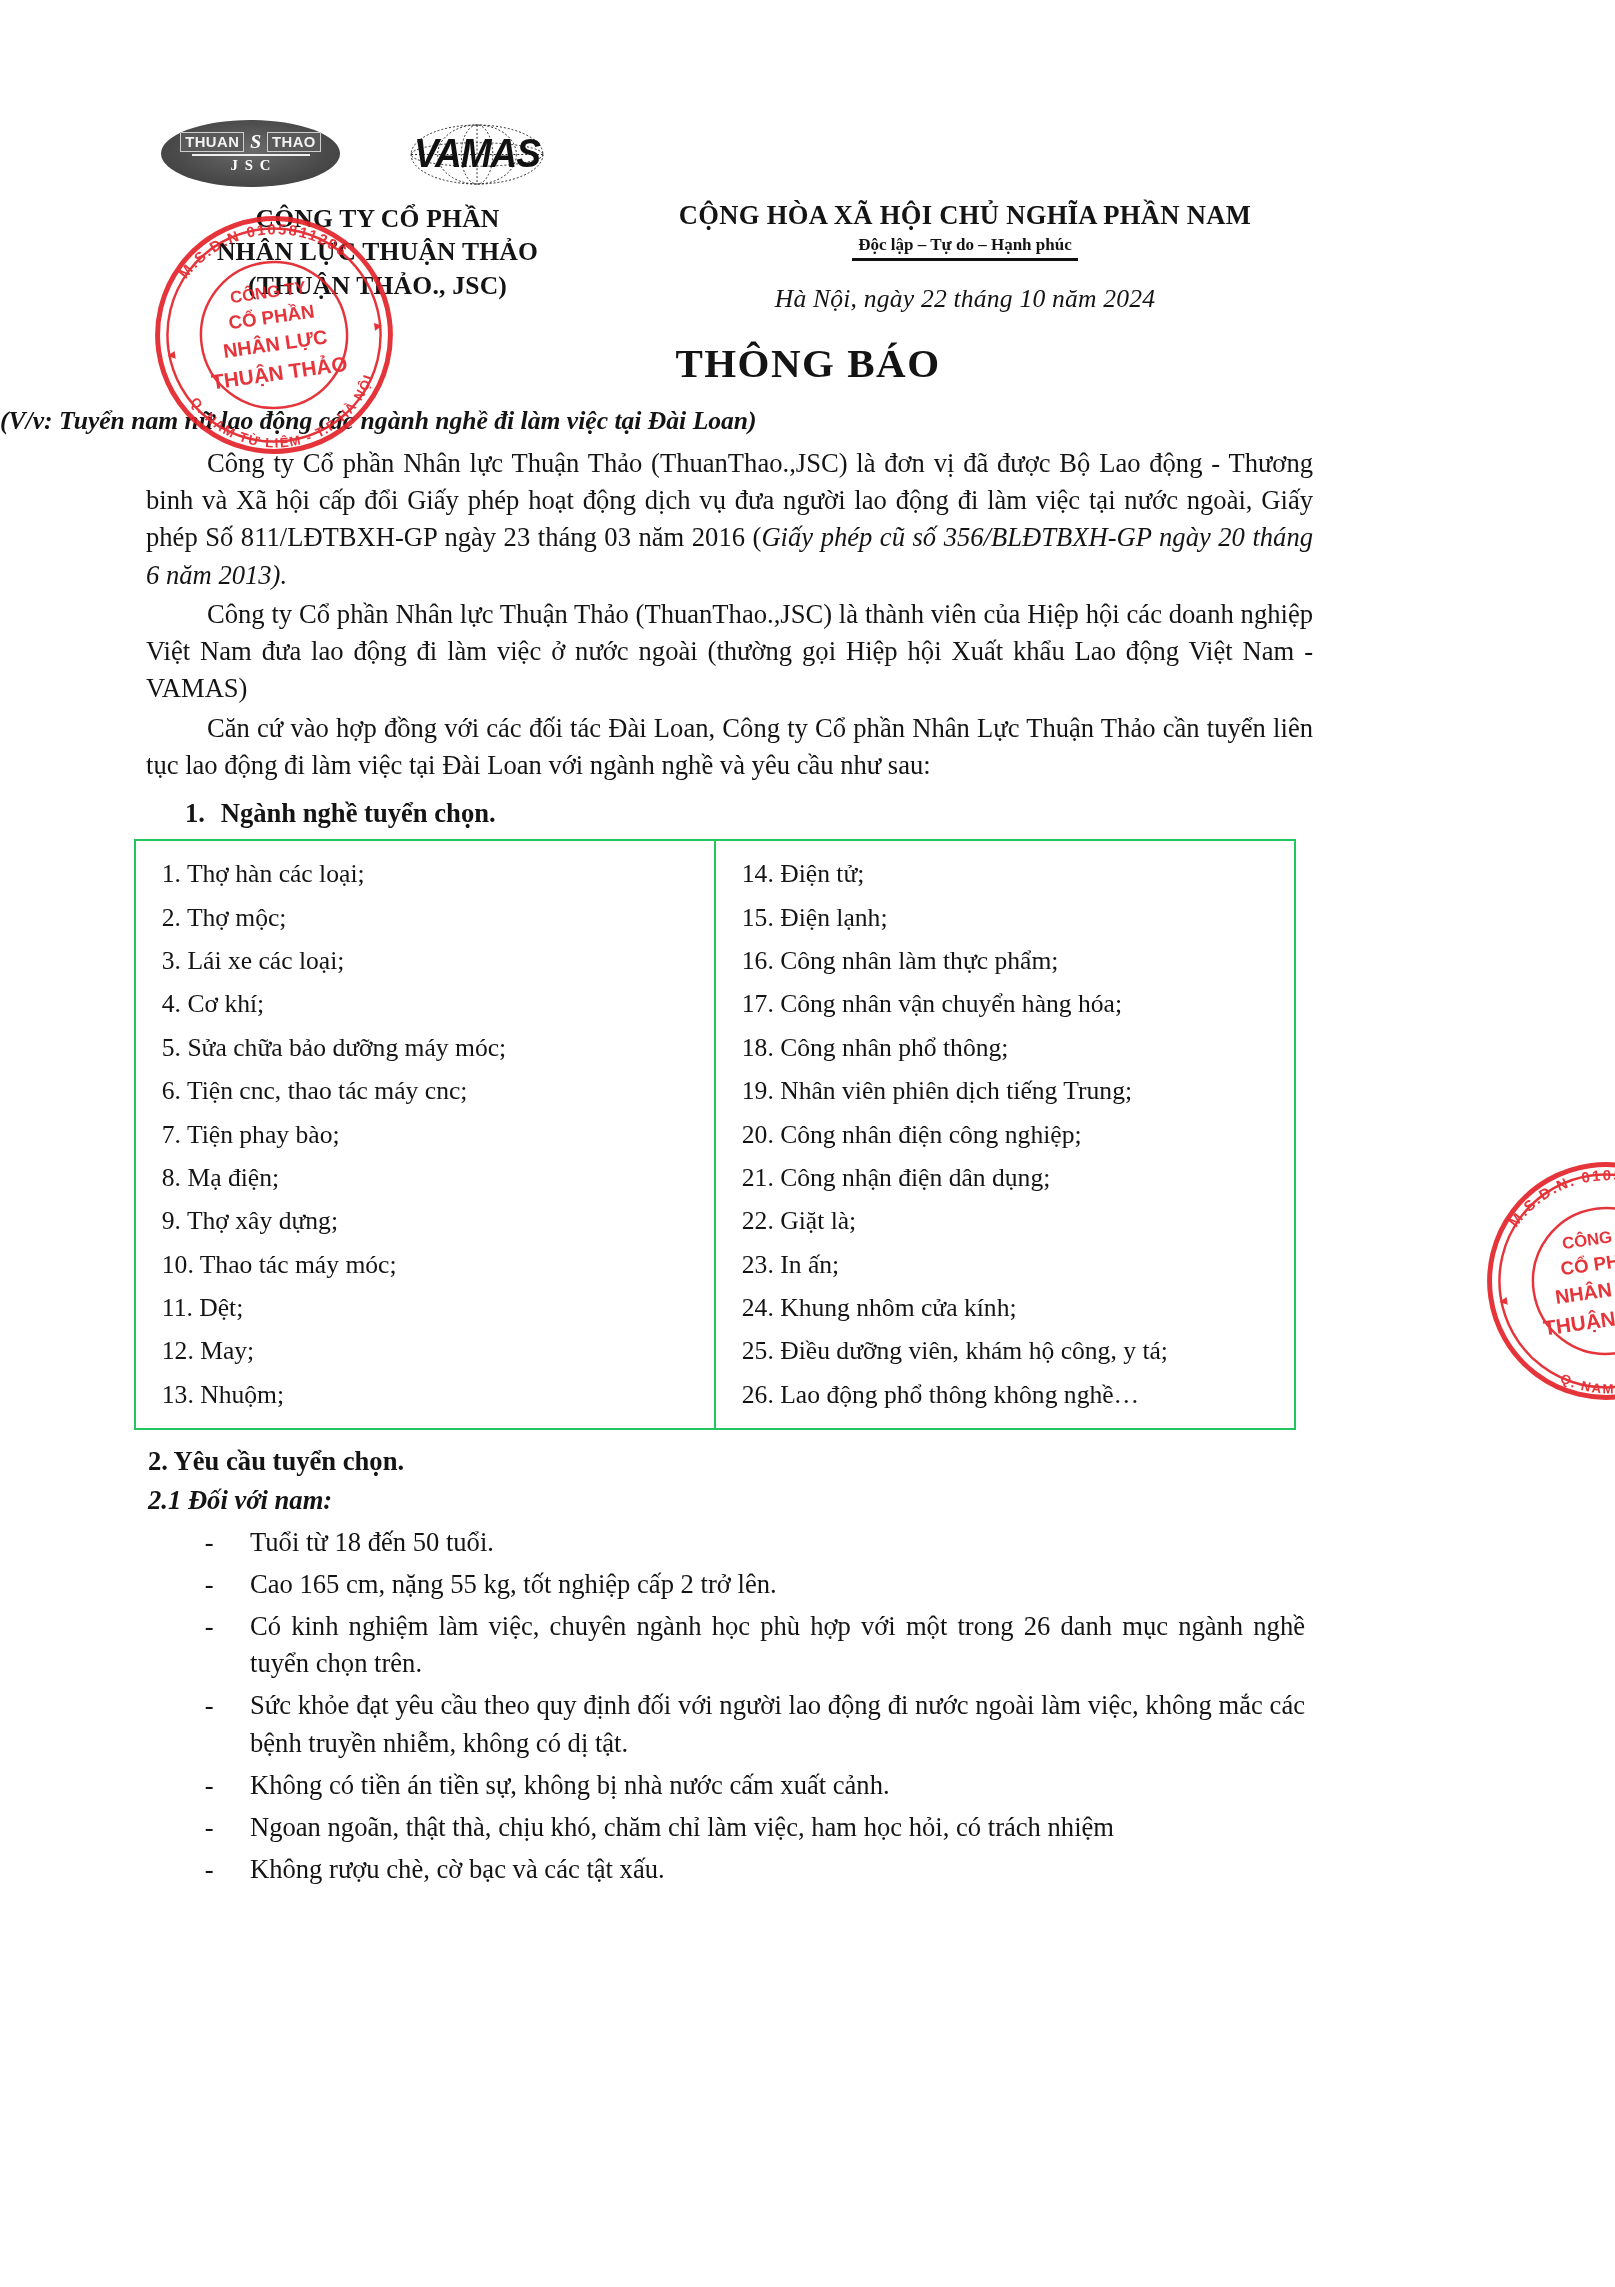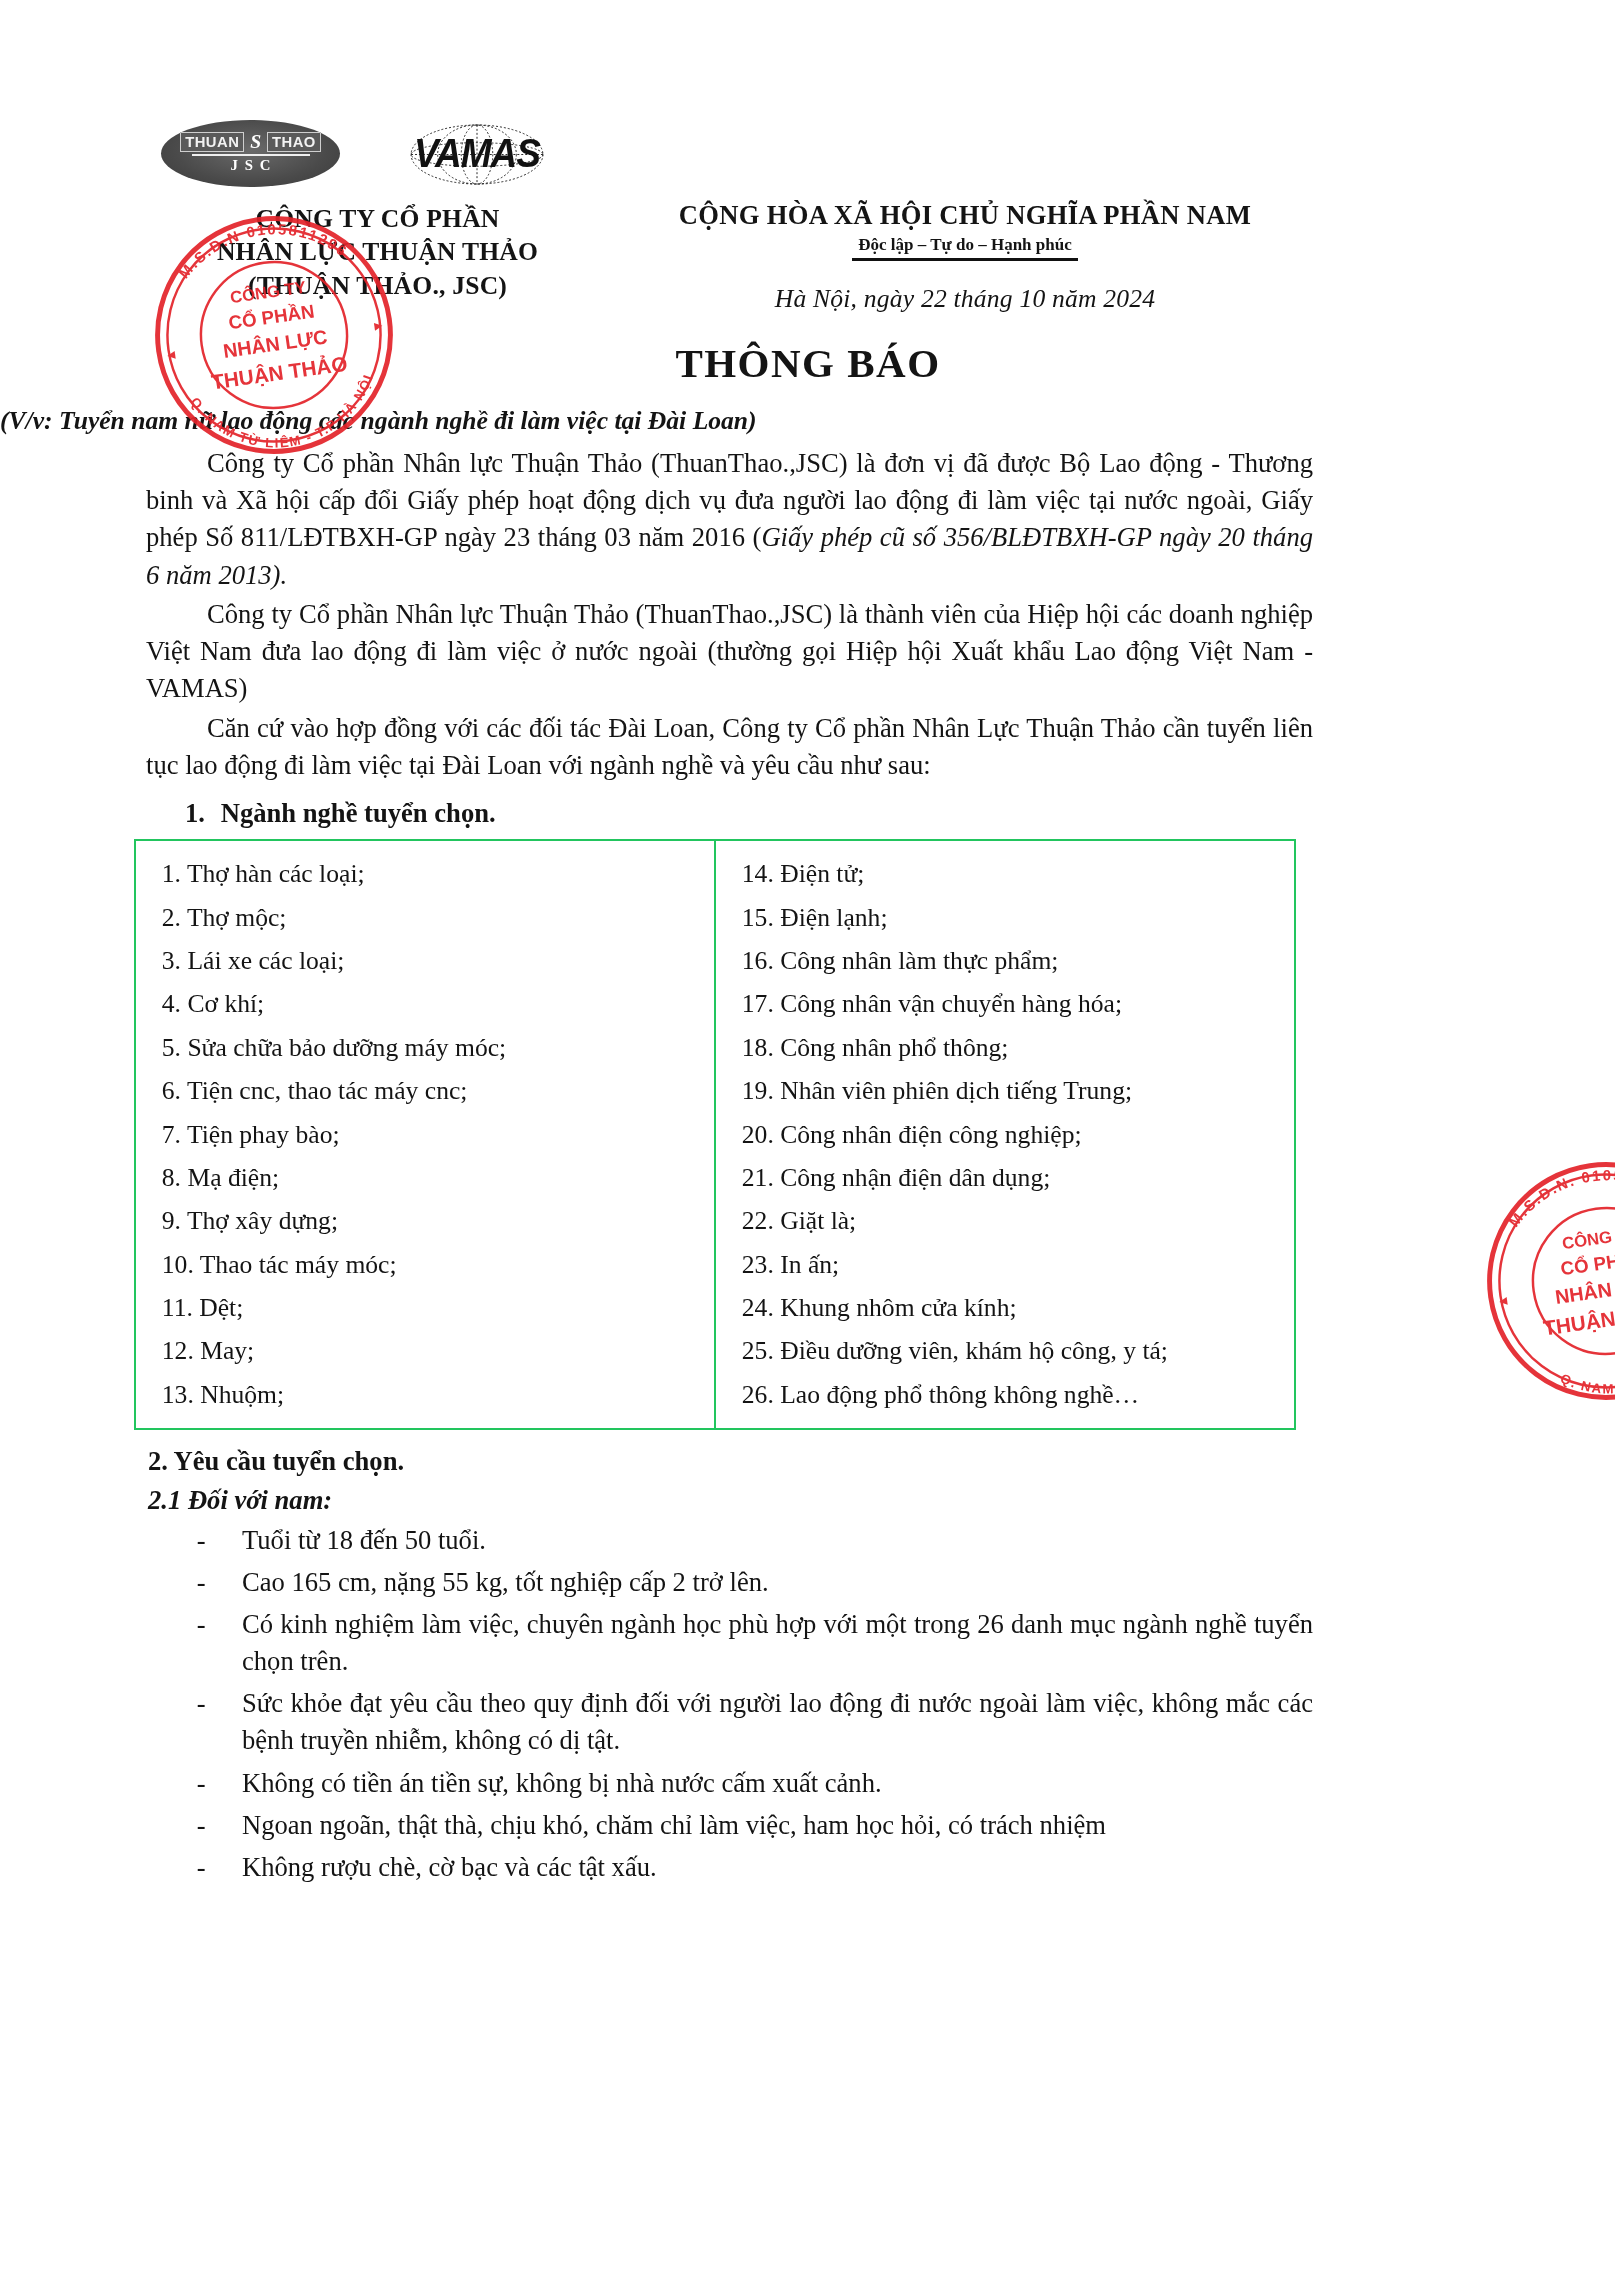--- a/index.html
+++ b/index.html
@@ -219,21 +219,21 @@
     font-size: 26.6px;
     font-weight: bold;
     margin: 15.8px 0 7.9px 2px;
   }
   .req-sub {
     font-size: 26.6px;
     font-weight: bold;
     font-style: italic;
     margin: 5.9px 0 5.9px 2px;
   }
-  ul.reqs { list-style: none; margin: 0; padding: 0 0 0 39px; }
+  ul.reqs { list-style: none; margin: 8px; padding: 0 0 0 39px; }
   ul.reqs li {
     position: relative;
     font-size: 26.6px;
     line-height: 1.40;
     margin-bottom: 4.9px;
     padding-left: 57px;
     text-align: justify;
   }
   ul.reqs li::before {
     content: "-";

